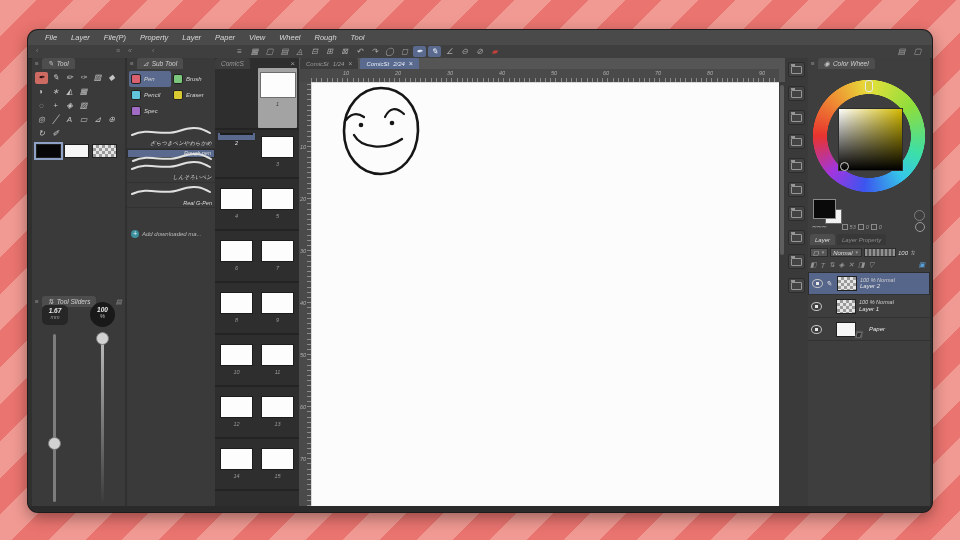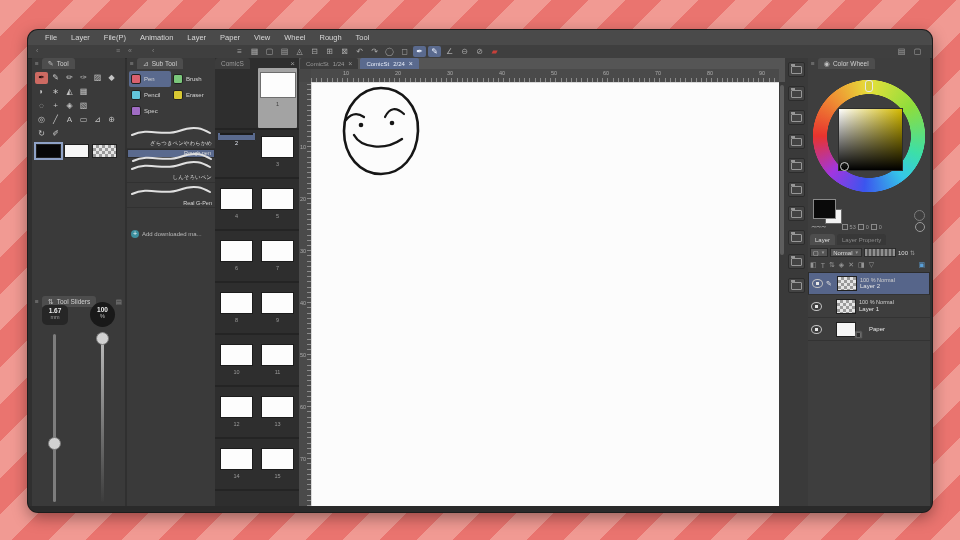--- a/index.html
+++ b/index.html
@@ -1,16 +1,16 @@
 <!DOCTYPE html>
 <html><head>
 <meta charset="utf-8">
 <style>
   html,body{margin:0;padding:0;width:960px;height:540px;overflow:hidden;font-family:"Liberation Sans",sans-serif;}
-  .bg{position:absolute;inset:0;background:repeating-linear-gradient(135deg,#f19a93 0 26px,#ea746f 26px 52px);}
+  .bg{position:absolute;inset:0;background:repeating-linear-gradient(135deg,#f19a93 0 26px,#ea746f 26px 52px);font-style:italic;}
   .app{position:absolute;left:28px;top:30px;width:904px;height:482px;background:#303030;border-radius:10px;
        box-shadow:0 0 0 1px #1c1c1c,0 5px 16px rgba(0,0,0,.4);overflow:hidden;}
   
   .menubar{position:absolute;left:0;top:0;width:904px;height:15px;background:#4a4a4a;display:flex;align-items:center;padding-left:10px;box-sizing:border-box;}
   .menu-item{font-size:7.5px;color:#d8d8d8;padding:0 7px;}
   
   .cmdbar{position:absolute;left:0;top:15px;width:904px;height:14px;background:#3f3f3f;border-bottom:1px solid #2a2a2a;box-sizing:border-box;}
   .tb-dim{position:absolute;top:2px;font-size:7px;color:#848484;}
   .tb-center{position:absolute;left:205px;top:0;height:13px;display:flex;align-items:center;gap:2px;}
   .tb-right{position:absolute;right:8px;top:0;height:13px;display:flex;align-items:center;gap:3px;}
@@ -141,21 +141,21 @@
 </head>
 <body>
 
 <div class="bg">
   <div class="app">
 
     <div class="menubar" id="menubar">
         <span class="menu-item">File</span>
         <span class="menu-item">Layer</span>
         <span class="menu-item">File(P)</span>
-        <span class="menu-item">Animation</span>
+        <span class="menu-item">Property</span>
         <span class="menu-item">Layer</span>
         <span class="menu-item">Paper</span>
         <span class="menu-item">View</span>
         <span class="menu-item">Wheel</span>
         <span class="menu-item">Rough</span>
         <span class="menu-item">Tool</span>
       </div>
 
     <div class="cmdbar" id="cmdbar">
       <div class="tb-center" id="tb-center">

